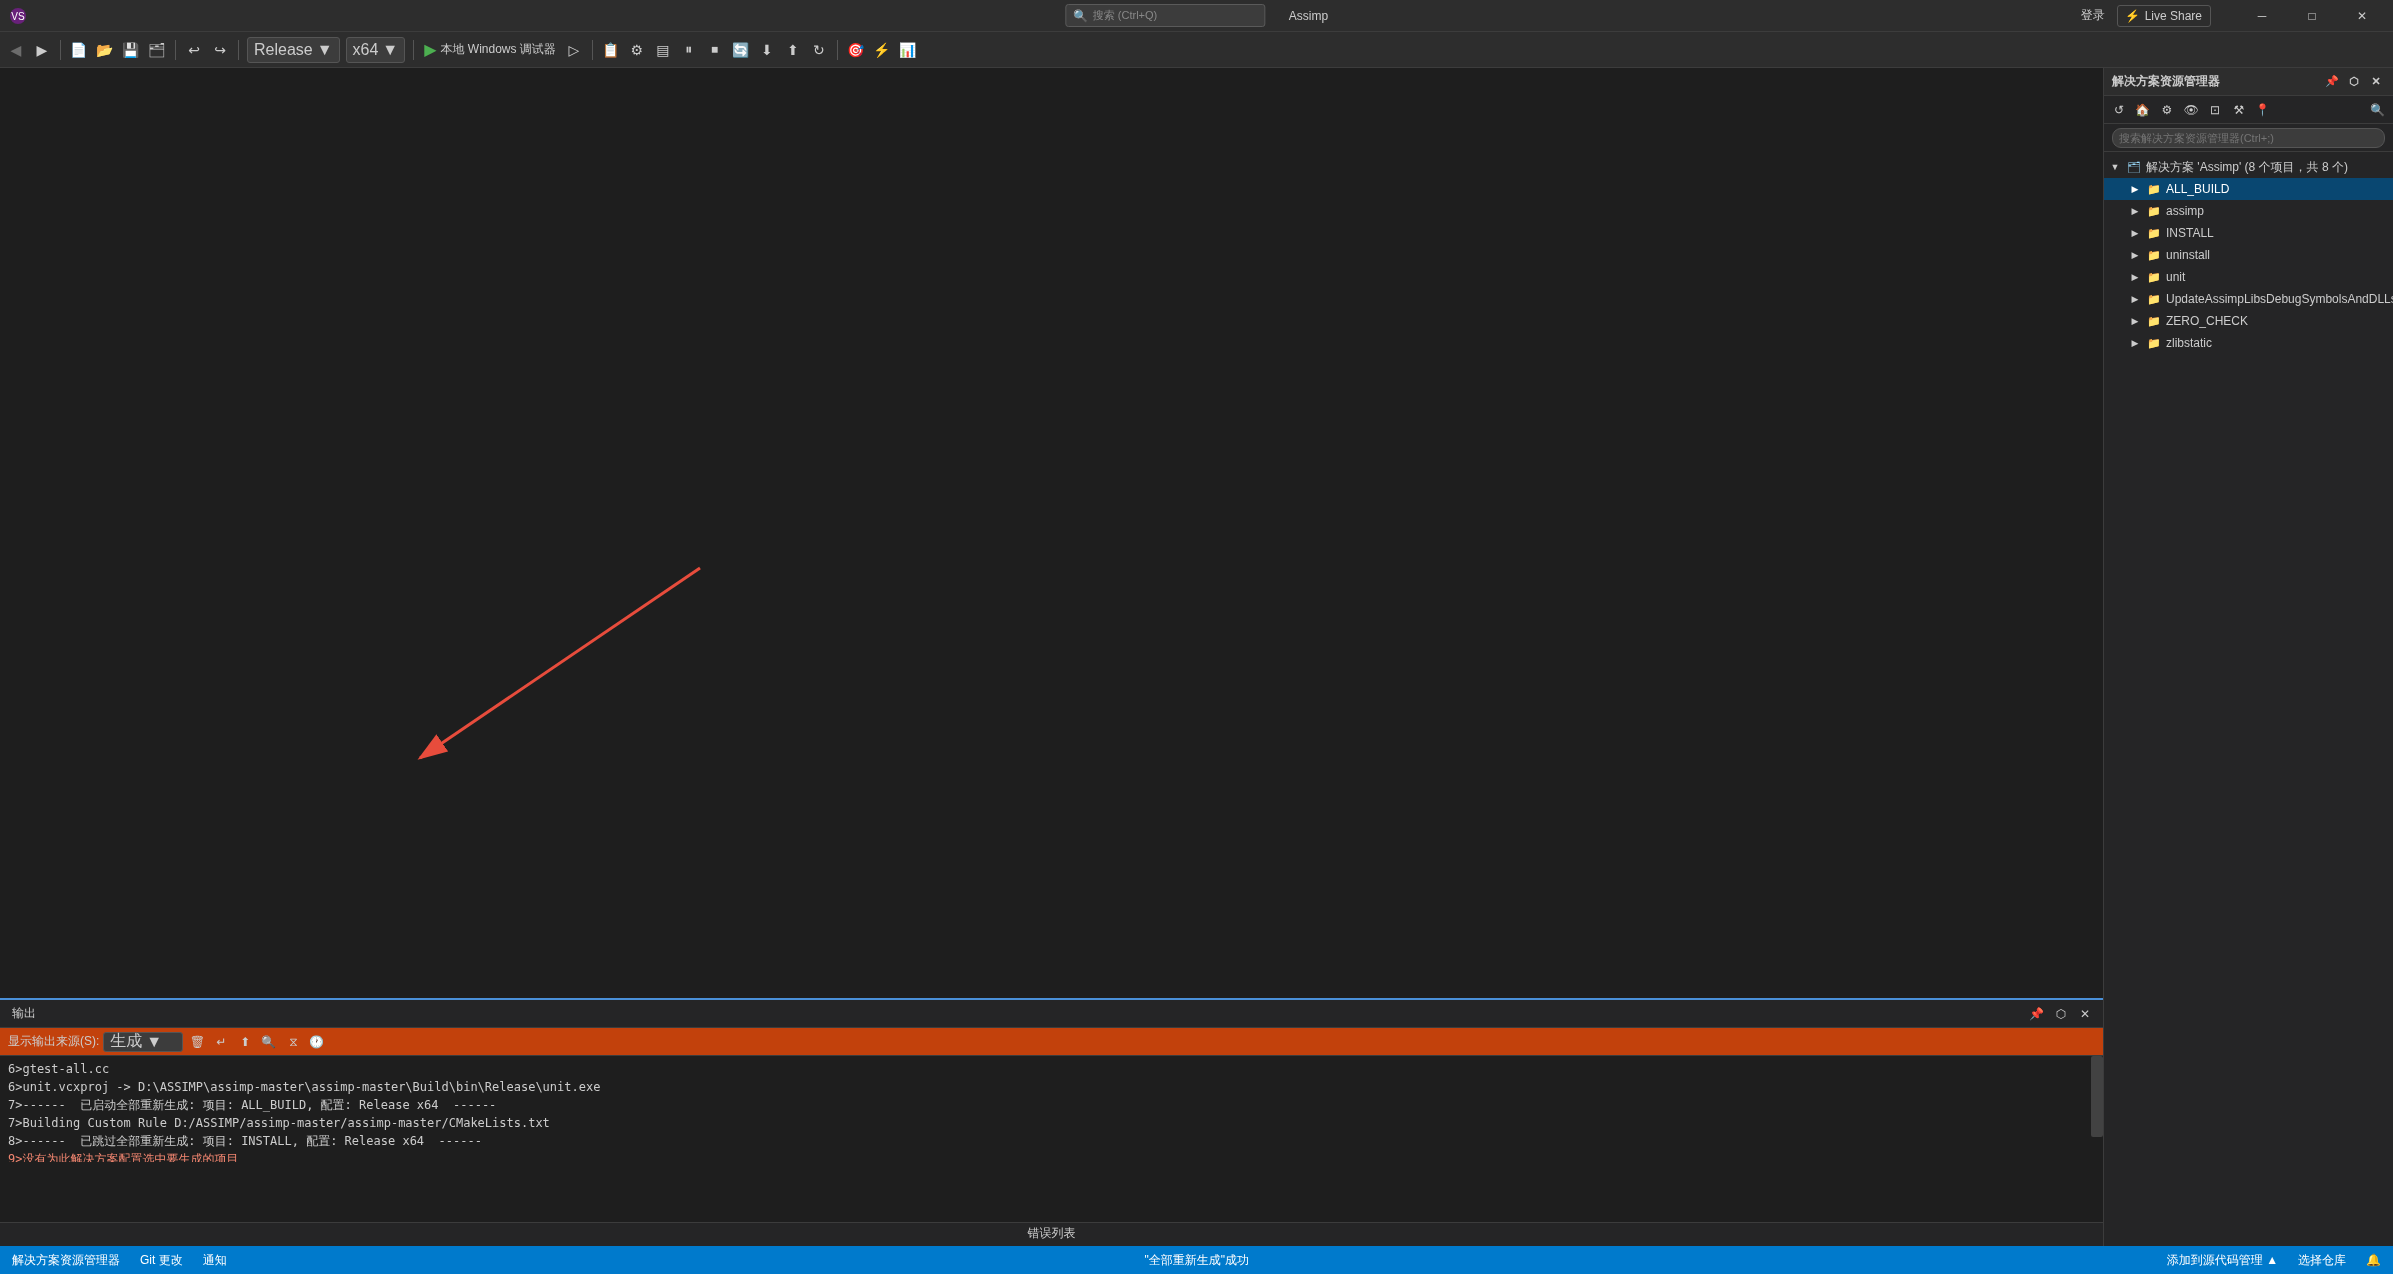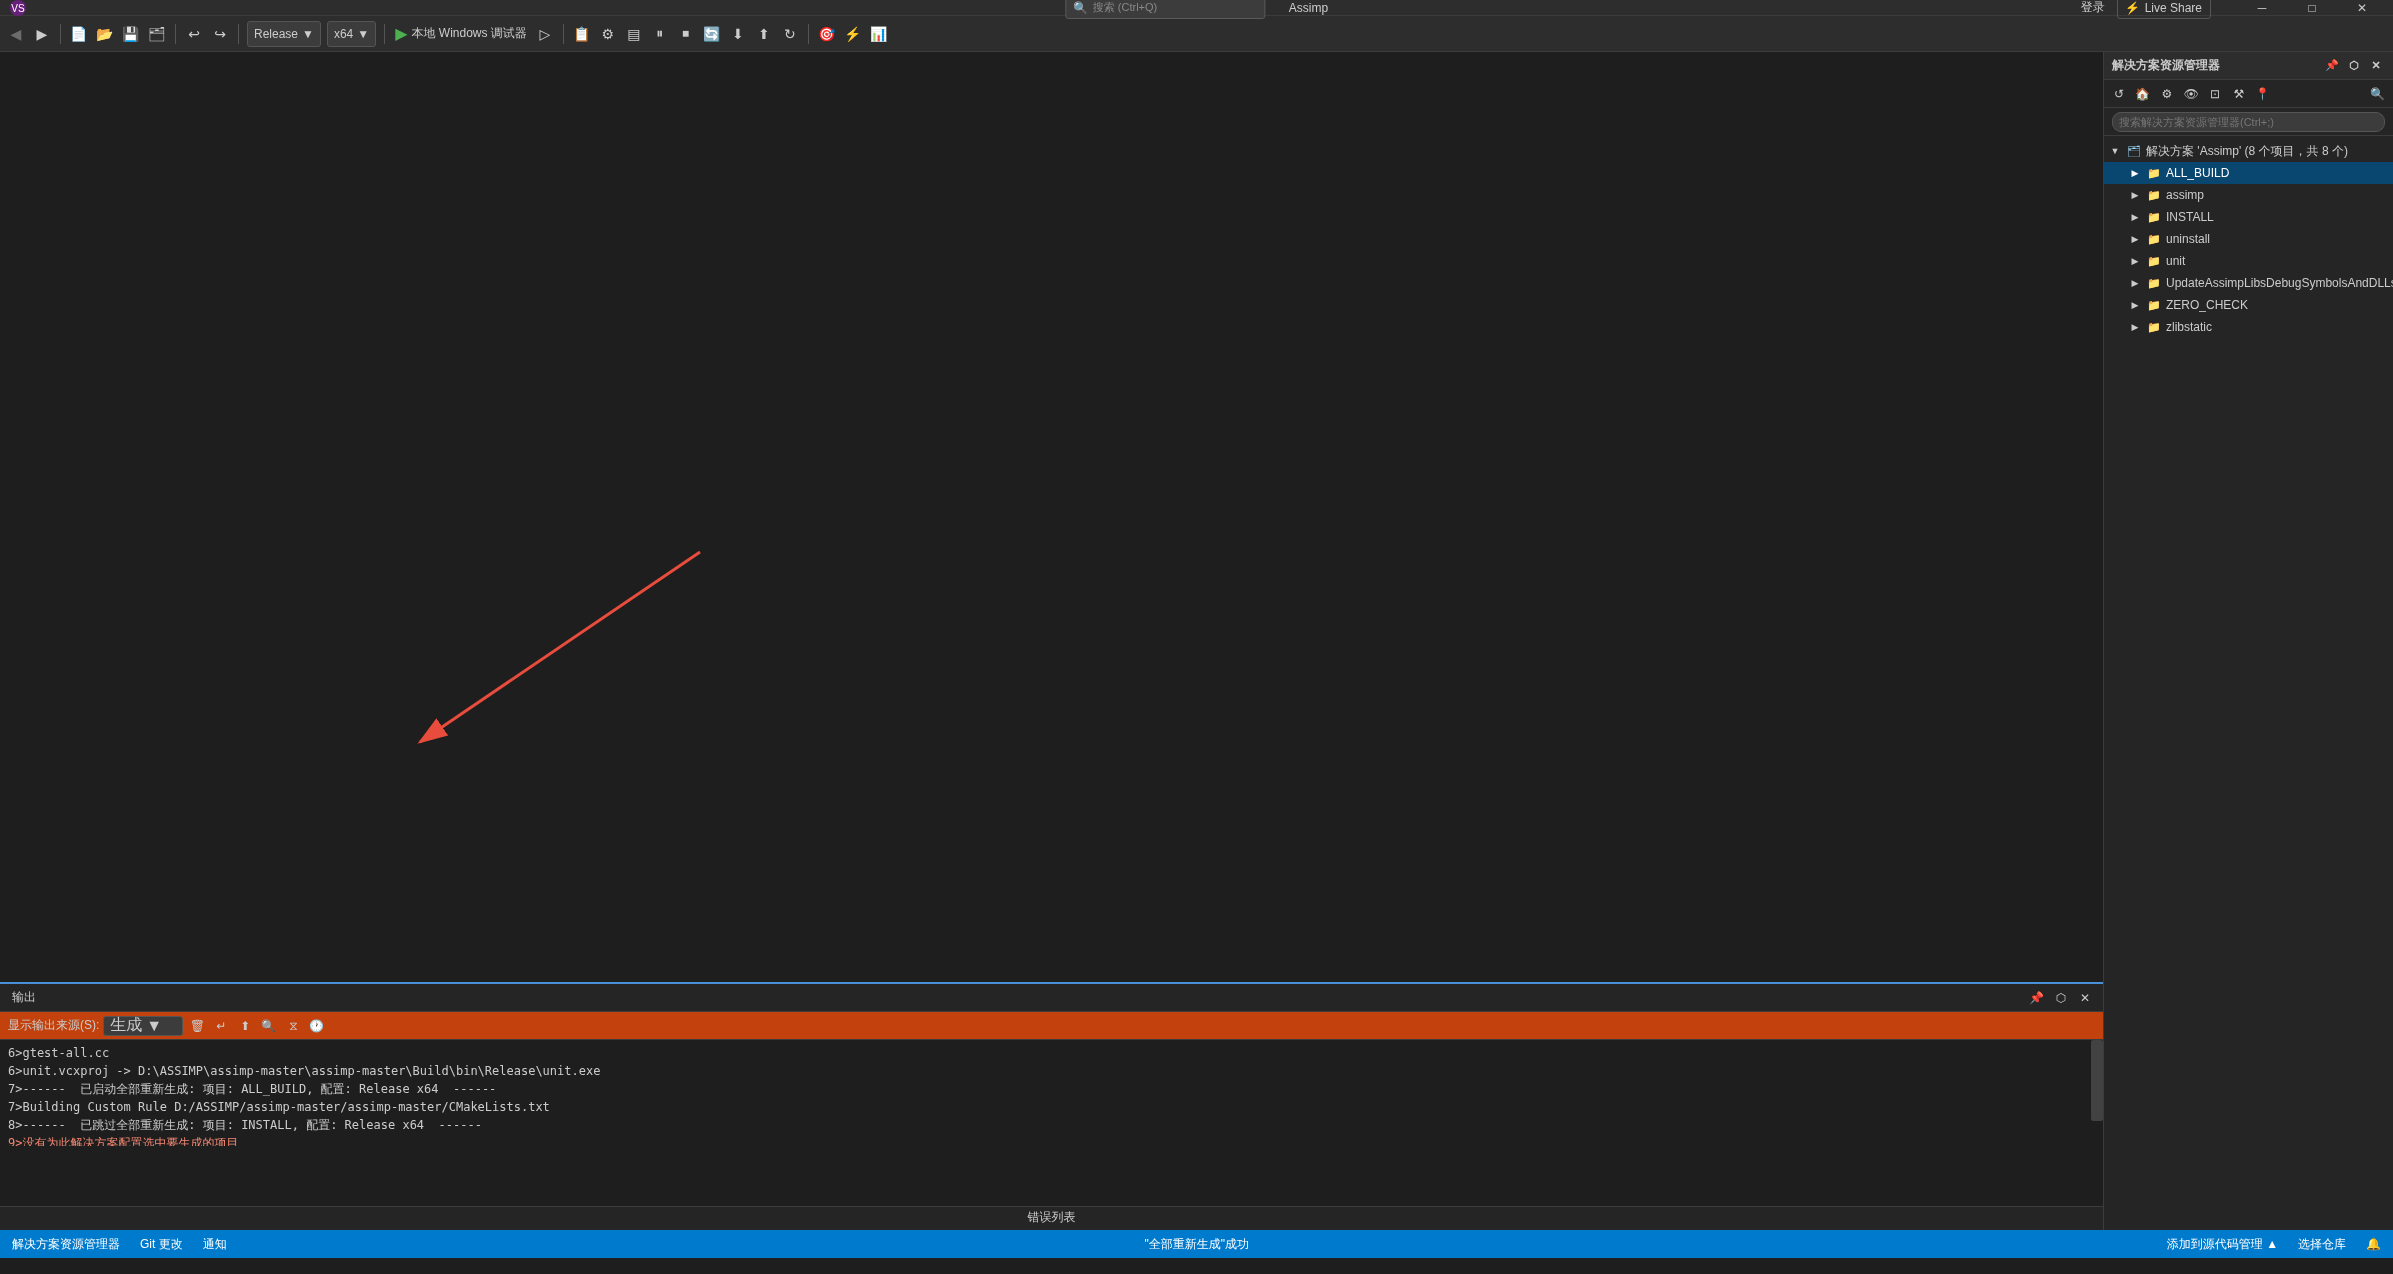--- a/index.html
+++ b/index.html
@@ -8,21 +8,21 @@
       height: 1274px;
       background: #1e1e1e;
       font-family: 'Segoe UI', Arial, sans-serif;
       color: #cccccc;
       overflow: hidden;
       font-size: 13px;
     }
 
     
     .title-bar {
-      height: 16px;
+      height: 32px;
       background: #2d2d2d;
       display: flex;
       align-items: center;
       padding: 0 8px;
       border-bottom: 1px solid #3c3c3c;
     }
     .title-bar-logo {
       width: 20px;
       height: 20px;
       margin-right: 4px;
@@ -112,21 +112,21 @@
     }
     .config-dropdown {
       display: flex;
       align-items: center;
       background: #3c3c3c;
       border: 1px solid #555;
       border-radius: 3px;
       height: 24px;
       padding: 12px 6px;
       gap: 4px;
-      font-size: 12px;
+      font-size: 16px;
       color: #cccccc;
       cursor: pointer;
       margin: 0 2px;
     }
     .run-btn {
       display: flex;
       align-items: center;
       background: transparent;
       border: none;
       color: #4caf50;

